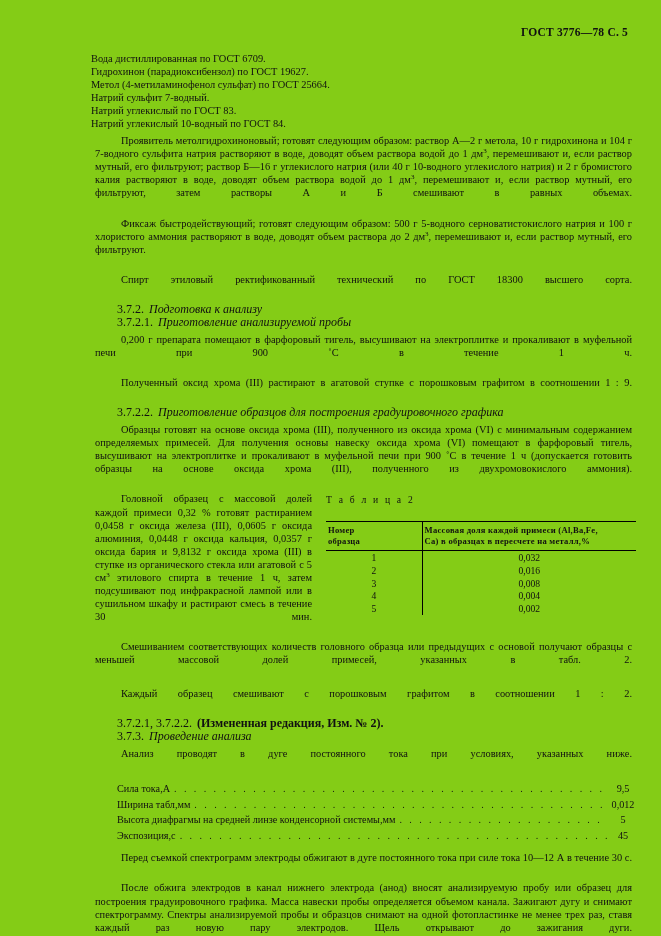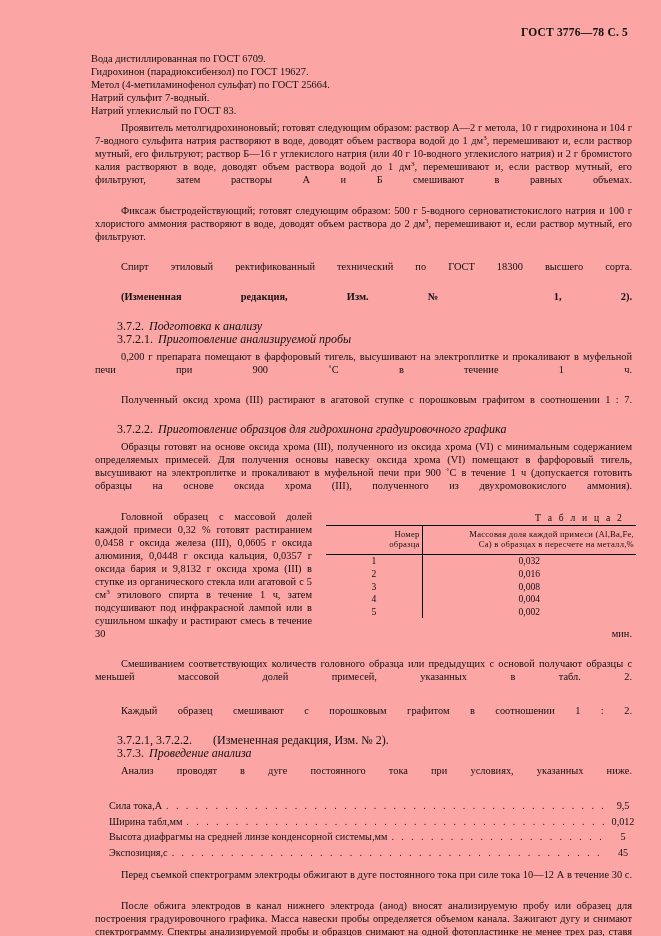--- a/index.html
+++ b/index.html
@@ -8,21 +8,21 @@
     background: #ffffff;
   }
   body {
     font-family: "Liberation Serif", "DejaVu Serif", serif;
     color: #111111;
   }
   #page {
     position: relative;
     width: 661px;
     height: 936px;
-    background: #fca5a5;
+    background: #84cc16;
     overflow: hidden;
     box-sizing: border-box;
   }
 
   
   .page-header {
     position: absolute;
     top: 26px;
     right: 33px;
     font-size: 11.5px;
@@ -75,44 +75,44 @@
   
   .sect {
     margin: 0;
     font-size: 12px;
     line-height: 13.05px;
     text-indent: 26px;
     white-space: nowrap;
   }
   .sect .num { font-style: normal; }
   .sect .ttl { font-style: italic; padding-left: 5px; }
-  .sect .chg { font-weight: normal; font-style: normal; padding-left: 5px; margin-left: 16px; }
+  .sect .chg { font-weight: bold; font-style: normal; padding-left: 5px; }
 
   
   .tablewrap {
     float: right;
     width: 310px;
     margin: 2px 0 2px 14px;
   }
   .tbl-caption {
     font-size: 9.6px;
-    text-align: right;
+    text-align: left;
     letter-spacing: 2.2px;
-    margin-bottom: 2px;
+    margin-bottom: 16px;
     padding-right: 12px;
     white-space: nowrap;
   }
   table.gost {
     border-collapse: collapse;
     width: 100%;
     font-size: 8.6px;
   }
   table.gost th {
-    font-weight: normal;
-    text-align: right;
+    font-weight: bold;
+    text-align: left;
     vertical-align: middle;
     padding: 3px 2px 4px 2px;
     line-height: 10.5px;
     letter-spacing: 0.25px;
   }
   table.gost td {
     text-align: center;
     padding: 0.6px 2px;
     font-size: 9.6px;
     line-height: 11.6px;
@@ -126,21 +126,21 @@
     border-right: 1px solid #000;
   }
   table.gost tbody td.c1 { border-right: 1px solid #000; }
 
   
   .param {
     display: flex;
     align-items: baseline;
     font-size: 10.2px;
     line-height: 15.5px;
-    margin-left: 18px;
+    margin-left: 26px;
   }
   .param .nm { white-space: nowrap; }
   .param .dots {
     flex: 1 1 auto;
     overflow: hidden;
     white-space: nowrap;
     margin: 0 3px 0 4px;
     letter-spacing: 2.4px;
     font-size: 10.2px;
     color: #111;
@@ -161,38 +161,38 @@
 
   <div class="page-header">ГОСТ 3776—78 С. 5</div>
 
   <div class="content">
 
     <div class="line">Вода дистиллированная по ГОСТ 6709.</div>
     <div class="line">Гидрохинон (парадиоксибензол) по ГОСТ 19627.</div>
     <div class="line">Метол (4-метиламинофенол сульфат) по ГОСТ 25664.</div>
     <div class="line">Натрий сульфит 7-водный.</div>
     <div class="line">Натрий углекислый по ГОСТ 83.</div>
+    <div class="line">Натрий углекислый 10-водный по ГОСТ 84.</div>
 
     <p class="t ind"><span>Проявитель метолгидрохиноновый; готовят следующим образом: раствор А—2 г метола, 10 г гидрохинона и 104 г 7-водного сульфита натрия растворяют в воде, доводят объем раствора водой до 1 дм</span><sup>3</sup><span>, перемешивают и, если раствор мутный, его фильтруют; раствор Б—16 г углекислого натрия (или 40 г 10-водного углекислого натрия) и 2 г бромистого калия растворяют в воде, доводят объем раствора водой до 1 дм</span><sup>3</sup><span>, перемешивают и, если раствор мутный, его фильтруют, затем растворы А и Б смешивают в равных объемах.</span></p>
 
     <p class="t ind"><span>Фиксаж быстродействующий; готовят следующим образом: 500 г 5-водного серноватистокислого натрия и 100 г хлористого аммония растворяют в воде, доводят объем раствора до 2 дм</span><sup>3</sup><span>, перемешивают и, если раствор мутный, его фильтруют.</span></p>
 
     <p class="t ind">Спирт этиловый ректификованный технический по ГОСТ 18300 высшего сорта.</p>
 
-    <p class="t ind bold">(Измененная редакция, Изм. № 1, 2).</p>
 
     <div class="sect"><span class="num">3.7.2.</span><span class="ttl">Подготовка к анализу</span></div>
 
     <div class="sect"><span class="num">3.7.2.1.</span><span class="ttl">Приготовление анализируемой пробы</span></div>
 
     <p class="t ind">0,200 г препарата помещают в фарфоровый тигель, высушивают на электроплитке и прокаливают в муфельной печи при 900 ˚С в течение 1 ч.</p>
 
-    <p class="t ind">Полученный оксид хрома (III) растирают в агатовой ступке с порошковым графитом в соотношении 1 : 7.</p>
-
-    <div class="sect"><span class="num">3.7.2.2.</span><span class="ttl">Приготовление образцов для гидрохинона градуировочного графика</span></div>
+    <p class="t ind">Полученный оксид хрома (III) растирают в агатовой ступке с порошковым графитом в соотношении 1 : 9.</p>
+
+    <div class="sect"><span class="num">3.7.2.2.</span><span class="ttl">Приготовление образцов для построения градуировочного графика</span></div>
 
     <p class="t ind">Образцы готовят на основе оксида хрома (III), полученного из оксида хрома (VI) с минимальным содержанием определяемых примесей. Для получения основы навеску оксида хрома (VI) помещают в фарфоровый тигель, высушивают на электроплитке и прокаливают в муфельной печи при 900 ˚С в течение 1 ч (допускается готовить образцы на основе оксида хрома (III), полученного из двухромовокислого аммония).</p>
 
     <div class="tablewrap">
       <div class="tbl-caption">Т а б л и ц а  2</div>
       <table class="gost">
         <thead>
           <tr>
             <th class="c1">
               <span>Номер</span><br>

